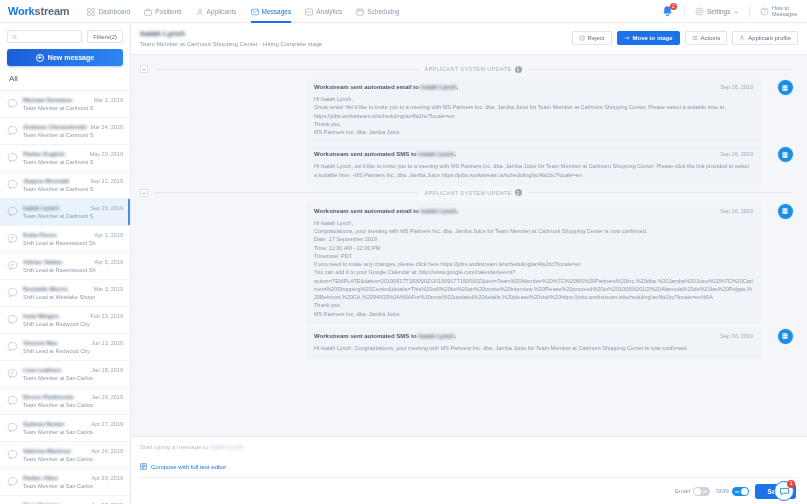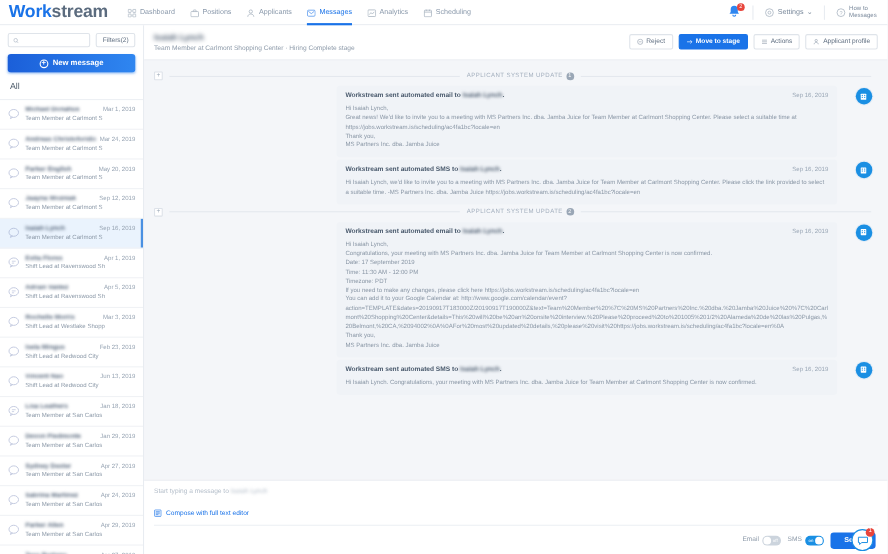--- a/index.html
+++ b/index.html
@@ -10,21 +10,21 @@
     overflow: hidden;
     color: #3b4a5a;
   }
   .app { width: 807px; height: 504px; display: flex; flex-direction: column; }
 
   
   .topnav {
     height: 23px; background: #fff; display: flex; align-items: center;
     padding: 0 8px; border-bottom: 1px solid #e8ecf1; flex: 0 0 23px;
   }
-  .logo { font-size: 16px; font-weight: bold; letter-spacing: -0.2px; margin-right: 18px; }
+  .logo { font-size: 11px; font-weight: bold; letter-spacing: -0.2px; margin-right: 18px; }
   .logo .b { color: #1a73e8; }
   .logo .g { color: #5b6b7e; }
   .navitems { display: flex; align-items: center; gap: 14px; height: 23px; }
   .navitem {
     display: flex; align-items: center; gap: 3px; font-size: 6.5px;
     color: #8a99ab; height: 23px; padding-top: 1px; position: relative; cursor: pointer;
   }
   .navitem.active { color: #1a73e8; }
   .navitem.active::after {
     content: ""; position: absolute; left: 0; right: 0; bottom: 0;

